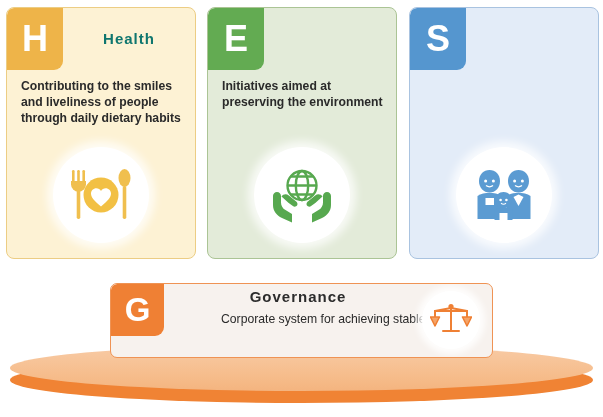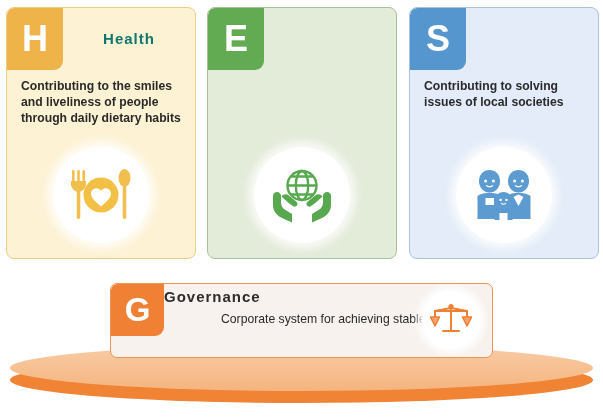--- a/index.html
+++ b/index.html
@@ -155,21 +155,21 @@
     font-size: 33px;
     font-weight: bold;
     line-height: 52px;
     text-align: center;
   }
   .gov-title {
     position: absolute;
     left: 53px;
     right: 60px;
     top: 4px;
-    text-align: left;
+    text-align: center;
     font-size: 15px;
     font-weight: bold;
     color: #2c2c2c;
     letter-spacing: 1px;
   }
   .gov-desc {
     position: absolute;
     left: 110px;
     top: 26px;
     width: 250px;
@@ -226,20 +226,21 @@
           <rect x="54.7" y="18" width="3.6" height="33" rx="1.7"></rect>
         </g>
       </svg>
     </div>
   </div>
 
   <div class="card c-environment">
     <div class="card-head">
       <div class="letter-badge">E</div>
     </div>
+    <div class="card-desc">Initiatives aimed at preserving the environment</div>
     <div class="icon-circle">
       <svg width="64" height="58" viewBox="0 0 64 58" aria-hidden="true">
         <g fill="none" stroke="#57a84f" stroke-width="2.4">
           <circle cx="32" cy="19.5" r="14.5"></circle>
           <ellipse cx="32" cy="19.5" rx="6.2" ry="14.5"></ellipse>
           <line x1="17.5" y1="19.5" x2="46.5" y2="19.5"></line>
           <path d="M20.4 10.5 h23.2"></path>
           <path d="M20.4 28.5 h23.2"></path>
         </g>
 
@@ -249,21 +250,20 @@
         <path d="M57 26 c2.3 0 4 1.8 4 4 v9 c0 6-3.6 10.5-9 13 l-10 4.6 v-8.5 L48.5 44 C51.4 42.3 53 39.6 53 36.4 V30 c0-2.2 1.7-4 4-4 Z" fill="#57a84f"></path>
         <path d="M52.5 30.5 c-1.6-2.6-5-3-7.3-1.1 l-7.7 6.3 c-1.5 1.3-1.3 3.7.4 4.6 1 .6 2.3.5 3.2-.2 l4.2-3.2" fill="#57a84f"></path>
       </svg>
     </div>
   </div>
 
   <div class="card c-social">
     <div class="card-head">
       <div class="letter-badge">S</div>
     </div>
-    <div class="card-desc">Contributing to solving issues of local societies</div>
     <div class="icon-circle">
       <svg width="66" height="56" viewBox="0 0 66 56" aria-hidden="true">
         <g fill="#5b9bd2">
 
           <path d="M8 14 c0-6.4 4.6-11 10.5-11 S29 7.6 29 14 c0 6.6-4.3 11.5-10.5 11.5 S8 20.6 8 14 Z"></path>
           <path d="M6.5 29 c3-2 8-3.2 12-3.2 s9 1.2 12 3.2 v23 H6.5 Z"></path>
 
           <path d="M37 14 c0-6.4 4.6-11 10.5-11 S58 7.6 58 14 c0 6.6-4.3 11.5-10.5 11.5 S37 20.6 37 14 Z"></path>
           <path d="M35.5 29 c3-2 8-3.2 12-3.2 s9 1.2 12 3.2 v23 H35.5 Z"></path>
 

